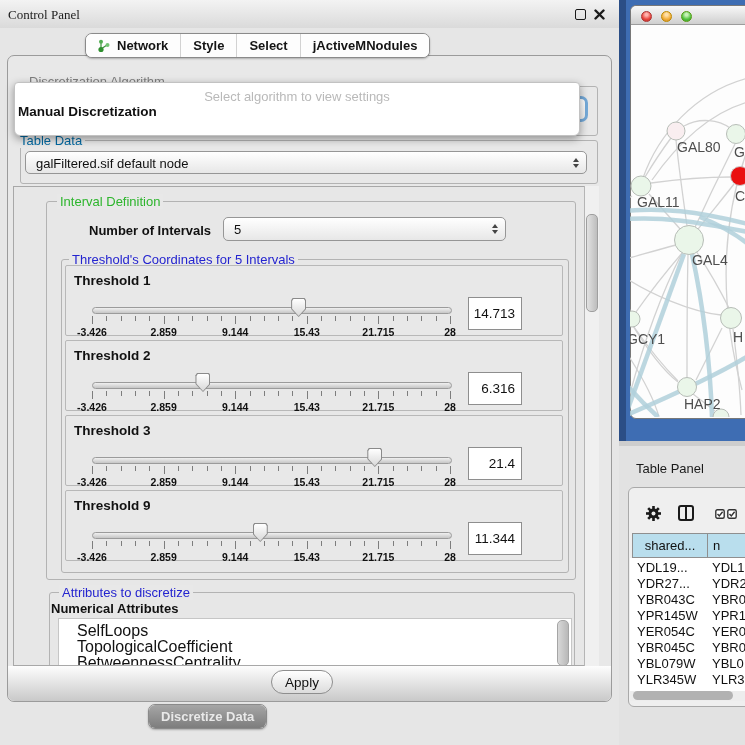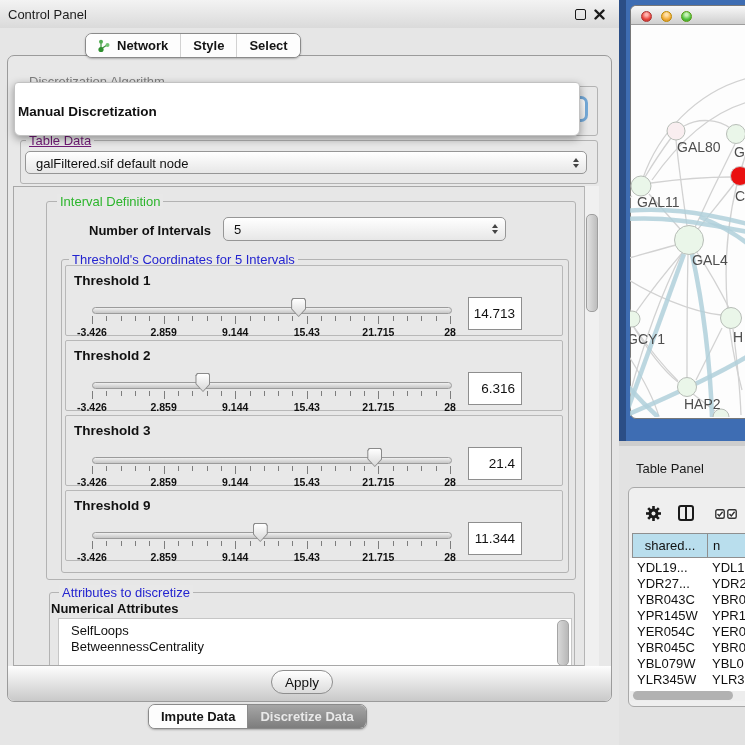--- a/index.html
+++ b/index.html
@@ -1,18 +1,18 @@
 <!DOCTYPE html>
 <html><head>
 <meta charset="utf-8">
 <style>
   html,body{margin:0;padding:0;width:745px;height:745px;overflow:hidden;}
   body{font-family:"Liberation Sans",sans-serif;background:#e6e6e6;position:relative;font-size:13px;color:#111;}
   .cp-titlebar{position:absolute;left:0;top:0;width:619px;height:28px;background:linear-gradient(#f3f3f3,#dadada);}
-  .cp-title{position:absolute;left:8px;top:7px;font-size:13px;color:#1c1c1c;}
+  .cp-title{position:absolute;left:8px;top:7px;font-size:13px;color:#1c1c1c;font-family:Liberation Serif, serif;}
   .float-icon{position:absolute;left:575px;top:9px;width:9px;height:9px;border:1.6px solid #1a1a1a;border-radius:2px;}
   .close-icon{position:absolute;left:594px;top:9px;width:11px;height:11px;}
   .tabbar{position:absolute;display:flex;height:23px;border:1px solid #8a8a8a;border-radius:7px;overflow:hidden;background:#fdfdfd;box-shadow:0 1px 2px rgba(0,0,0,.25);z-index:10;}
   .tab{display:flex;align-items:center;padding:0 12px;font-size:13px;font-weight:bold;color:#141414;background:#fdfdfd;border-left:1px solid #d2d2d2;height:100%;box-sizing:border-box;white-space:nowrap;}
   .tab:first-child{border-left:none;}
   .tab.selected{background:linear-gradient(#a6a6a6,#7d7d7d);color:#e9e9e9;border-left-color:#8a8a8a;}
   .tab .nicon{margin-right:6px;}
   .main-panel{position:absolute;left:7px;top:55px;width:605px;height:647px;border:1px solid #9b9b9b;border-radius:7px;background:#e8e8e8;box-sizing:border-box;}
   .group{position:absolute;border:1px solid #b3b3b3;border-radius:3px;}
   .group-label{position:absolute;font-size:13px;background:#e8e8e8;padding:0 3px;white-space:nowrap;}
@@ -33,21 +33,21 @@
   .thr-panel{position:absolute;left:64px;width:498px;height:71px;border:1px solid #b8b8b8;border-radius:2px;box-sizing:border-box;background:#e8e8e8;}
   .thr-label{position:absolute;left:8px;top:7px;font-size:13.5px;font-weight:bold;}
   .track{position:absolute;left:26px;top:41px;width:358px;height:5px;border:1px solid #9b9b9b;border-radius:4px;background:linear-gradient(#f0f0f0,#c6c6c6);}
   .thumb{position:absolute;top:32px;width:15px;height:19px;z-index:2;}
   .thumb .outer{position:absolute;inset:0;background:#8a8a8a;clip-path:polygon(10% 0,90% 0,100% 12%,100% 58%,50% 100%,0 58%,0 12%);}
   .thumb .inner{position:absolute;inset:1px;background:linear-gradient(#ffffff,#d8d8d8);clip-path:polygon(10% 0,90% 0,100% 12%,100% 58%,50% 100%,0 58%,0 12%);}
   .tick{position:absolute;width:1px;background:#7d7d7d;}
   .ticklabel{position:absolute;font-size:10.5px;font-weight:bold;color:#111;width:48px;text-align:center;top:60px;}
   .valuebox{position:absolute;left:402px;top:31px;width:54px;height:33px;background:#fff;border:1px solid #8e8e8e;font-size:13.5px;text-align:right;box-sizing:border-box;padding:8px 6px 0 0;}
   .attr-list{position:absolute;background:#fff;border:1px solid #c6c6c6;box-sizing:border-box;padding-top:4px;}
-  .attr-item{height:16px;line-height:16px;padding-left:12px;font-size:13px;}
+  .attr-item{height:16px;line-height:16px;padding-left:18px;font-size:16px;}
   .lscroll{position:absolute;border-radius:5px;background:linear-gradient(90deg,#d8d8d8,#b8b8b8);border:1px solid #a5a5a5;}
   .apply-bar{position:absolute;left:8px;top:666px;width:603px;height:35px;background:linear-gradient(#fdfdfd,#c9c9c9);border-radius:0 0 7px 7px;}
   .apply-btn{position:absolute;left:271px;top:670px;width:62px;height:24px;border:1px solid #8e8e8e;border-radius:12px;background:linear-gradient(#ffffff,#dcdcdc);font-size:13.5px;text-align:center;line-height:23px;box-sizing:border-box;z-index:8;}
   .desktop{position:absolute;left:619px;top:0;width:126px;height:441px;background:#3e6db3;}
   .desktop-edge{position:absolute;left:619px;top:0;width:7px;height:441px;background:#2b4e86;}
   .desk-div{position:absolute;left:619px;top:441px;width:126px;height:5px;background:#cdcdcd;}
   .table-area{position:absolute;left:619px;top:446px;width:126px;height:299px;background:#e2e2e2;}
   .netwin{position:absolute;left:630px;top:5px;width:120px;height:414px;background:#fdfdfd;border:1px solid #787878;border-radius:6px 0 0 6px;box-sizing:border-box;}
   .nettitle{position:absolute;left:0;top:0;width:100%;height:19px;background:linear-gradient(#f8f8f8,#cfcfcf);border-bottom:1px solid #9c9c9c;border-radius:6px 0 0 0;box-sizing:border-box;}
   .light{position:absolute;top:11px;width:11px;height:11px;border-radius:50%;box-sizing:border-box;}
@@ -94,37 +94,41 @@
         <circle cx="9.5" cy="6" r="2" fill="#74c374"></circle>
       </svg>
       <span>Network</span>
     </div>
     <div class="tab">
       <span>Style</span>
     </div>
     <div class="tab">
       <span>Select</span>
     </div>
+    <div class="tab">
+      <span>jActiveMNodules</span>
+    </div>
   </div>
 
 <div class="group" style="left:20px;top:86px;width:576px;height:48px;"></div>
 <div class="group-label" style="left:26px;top:74px;color:#7d7d7d;">Discretization Algorithm</div>
 <div class="algo-combo"></div>
 
 <div class="group" style="left:20px;top:140px;width:576px;height:42px;"></div>
-<div class="group-label" style="left:26px;top:133px;color:#701a75;text-decoration:underline;">Table Data</div>
+<div class="group-label" style="left:17px;top:133px;color:#0369a1;">Table Data</div>
 <div class="combo" style="left:25px;top:151px;width:562px;height:23px;">
   <span class="txt">galFiltered.sif default node</span>
   <span class="spin">
       <span class="up"></span>
       <span class="dn"></span>
     </span>
 </div>
 
 <div class="popup">
+  <div class="popup-hint">Select algorithm to view settings</div>
   <div class="popup-opt1">Manual Discretization</div>
 </div>
 
 <div class="scroll-region">
   <div class="sr-inner" id="sr-inner">
     <div class="group" style="left:45px;top:200px;width:528px;height:377px;"></div>
     <div class="group-label" style="left:56px;top:193px;color:#2db52d;">Interval Definition</div>
     <div style="position:absolute;left:88px;top:222px;font-weight:bold;font-size:13px;">Number of Intervals</div>
     <div class="combo" style="left:222px;top:216px;width:283px;height:24px;">
       <span class="txt">5</span>
@@ -300,35 +304,33 @@
           <div class="ticklabel" style="left: 360px;">28</div>
           <div class="valuebox">11.344</div>
         </div>
       </div>
 
     <div class="group" style="left:48px;top:591px;width:524px;height:84px;"></div>
     <div class="group-label" style="left:58px;top:584px;color:#2424cf;">Attributes to discretize</div>
     <div style="position:absolute;left:50px;top:600px;font-weight:bold;font-size:13px;">Numerical Attributes</div>
     <div class="attr-list" style="left:57px;top:617px;width:514px;height:60px;" id="attr-list">
         <div class="attr-item">SelfLoops</div>
+        <div class="attr-item">TopologicalCoefficient</div>
         <div class="attr-item">BetweennessCentrality</div>
       </div>
     <div class="lscroll" style="left:556px;top:619px;width:10px;height:44px;"></div>
   </div>
 </div>
 <div class="vscroll"></div>
 <div class="vthumb"></div>
 
 <div class="apply-bar"></div>
 <div class="apply-btn">Apply</div>
 
 <div class="tabbar" id="bottom-tabs" style="left:148px;top:704px;">
-    <div class="tab">
-      <span>Impute Data</span>
-    </div>
     <div class="tab selected">
       <span>Discretize Data</span>
     </div>
   </div>
 
 <div class="desktop"></div>
 <div class="desktop-edge"></div>
 <div class="desk-div"></div>
 <div class="table-area"></div>
 

